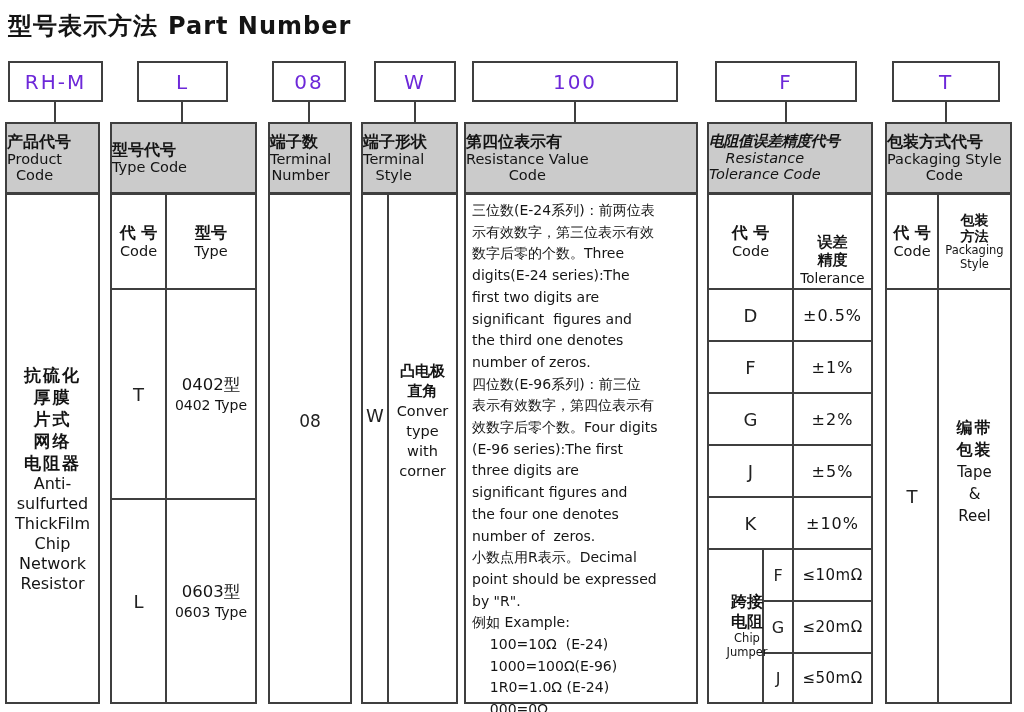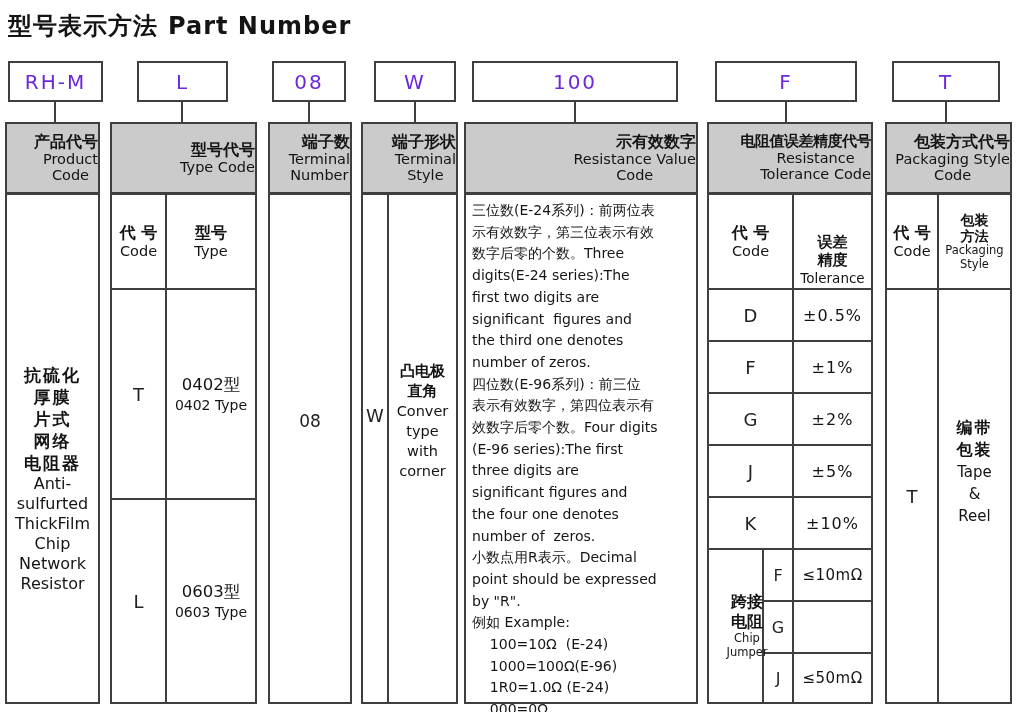--- a/index.html
+++ b/index.html
@@ -16,21 +16,21 @@
   .title{top:10px;left:8px;font-size:24px;font-weight:bold;letter-spacing:1px;}
   .title .t-en{margin-left:10px;font-weight:bold;}
   .codebox{
     top:61px;height:41px;border:2px solid var(--bd);background:#fff;
     display:flex;align-items:center;justify-content:center;
     font-size:20px;letter-spacing:2px;color:#6d28d9;
   }
   .conn{top:100px;height:23px;width:2px;background:var(--bd);}
   .hdr{
     top:122px;height:72px;border:2px solid var(--bd);background:var(--hbg);
-    display:flex;flex-direction:column;align-items:flex-end;justify-content:center;
+    display:flex;flex-direction:column;align-items:flex-start;justify-content:center;
     text-align:center;line-height:1.12;
   }
   .hdr .zh{font-weight:bold;font-size:16px;white-space:pre-line;}
   .hdr .en{font-size:14.5px;white-space:pre-line;}
   .hdr6 .zh{font-size:15px;letter-spacing:-0.5px;}
   .body{top:193px;height:511px;border:2px solid var(--bd);background:#fff;}
   .vline{position:absolute;width:2px;background:var(--bd);}
   .hline{position:absolute;height:2px;background:var(--bd);}
   .cell{
     position:absolute;box-sizing:border-box;display:flex;flex-direction:column;
@@ -107,25 +107,25 @@
     <span class="zh">端子数</span>
     <span class="en">Terminal
 Number</span>
   </div>
   <div class="abs hdr" style="left:361px;width:97px;">
     <span class="zh">端子形状</span>
     <span class="en">Terminal
 Style</span>
   </div>
   <div class="abs hdr" style="left:464px;width:234px;">
-    <span class="zh">示有效数字</span>
+    <span class="zh">第四位表示有</span>
     <span class="en">Resistance Value
 Code</span>
   </div>
-  <div class="abs hdr hdr6" style="left:707px;width:166px;">
+  <div class="abs hdr hdr6" style="left:707px;width:166px;font-style:italic;">
     <span class="zh">电阻值误差精度代号</span>
     <span class="en">Resistance
 Tolerance Code</span>
   </div>
   <div class="abs hdr" style="left:885px;width:127px;">
     <span class="zh">包装方式代号</span>
     <span class="en">Packaging Style
 Code</span>
   </div>
 
@@ -287,20 +287,23 @@
     </div>
     <div class="cell" style="left:55px;top:355px;width:28px;height:50px;">
         <span class="letter" style="font-size:16px;">F</span>
       </div>
     <div class="cell" style="left:85px;top:355px;width:77px;height:50px;">
         <span class="jumpval">≤10mΩ</span>
       </div>
     <div class="cell" style="left:55px;top:407px;width:28px;height:50px;">
         <span class="letter" style="font-size:16px;">G</span>
       </div>
+    <div class="cell" style="left:85px;top:407px;width:77px;height:50px;">
+        <span class="jumpval">≤20mΩ</span>
+      </div>
     <div class="cell" style="left:55px;top:459px;width:28px;height:48px;">
         <span class="letter" style="font-size:16px;">J</span>
       </div>
     <div class="cell" style="left:85px;top:459px;width:77px;height:48px;">
         <span class="jumpval">≤50mΩ</span>
       </div>
   </div>
 
   <div class="abs body" style="left:885px;width:127px;">
     <div class="vline" style="left:50px;top:0;height:507px;"></div>

